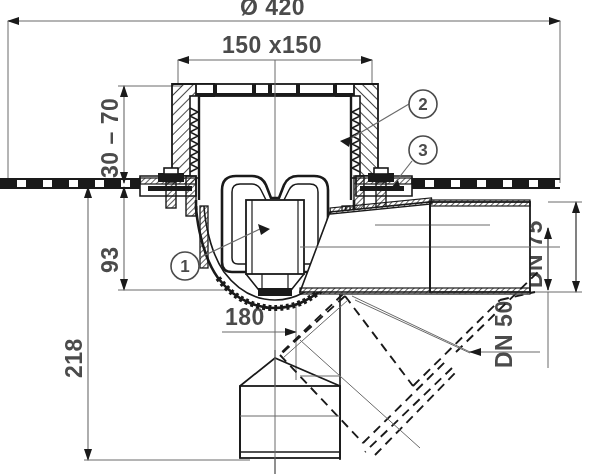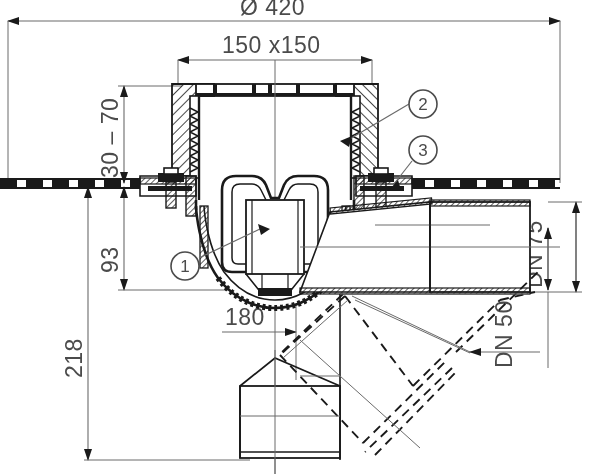--- a/index.html
+++ b/index.html
@@ -2,20 +2,21 @@
 <html><head>
 <meta charset="utf-8">
 <style>
   html,body{margin:0;padding:0;background:#ffffff;}
   #stage{
     position:relative;
     width:600px;height:474px;
     background:#ffffff;
     font-family:"Liberation Sans", sans-serif;
     overflow:hidden;
+    font-weight:bold;
   }
   #stage svg{display:block;}
   .dimtext{
     font-family:"Liberation Sans", sans-serif;
     font-size:23px;
     fill:#4b4b4b;
     letter-spacing:0.5px;
   }
   .balloontext{
     font-family:"Liberation Sans", sans-serif;

